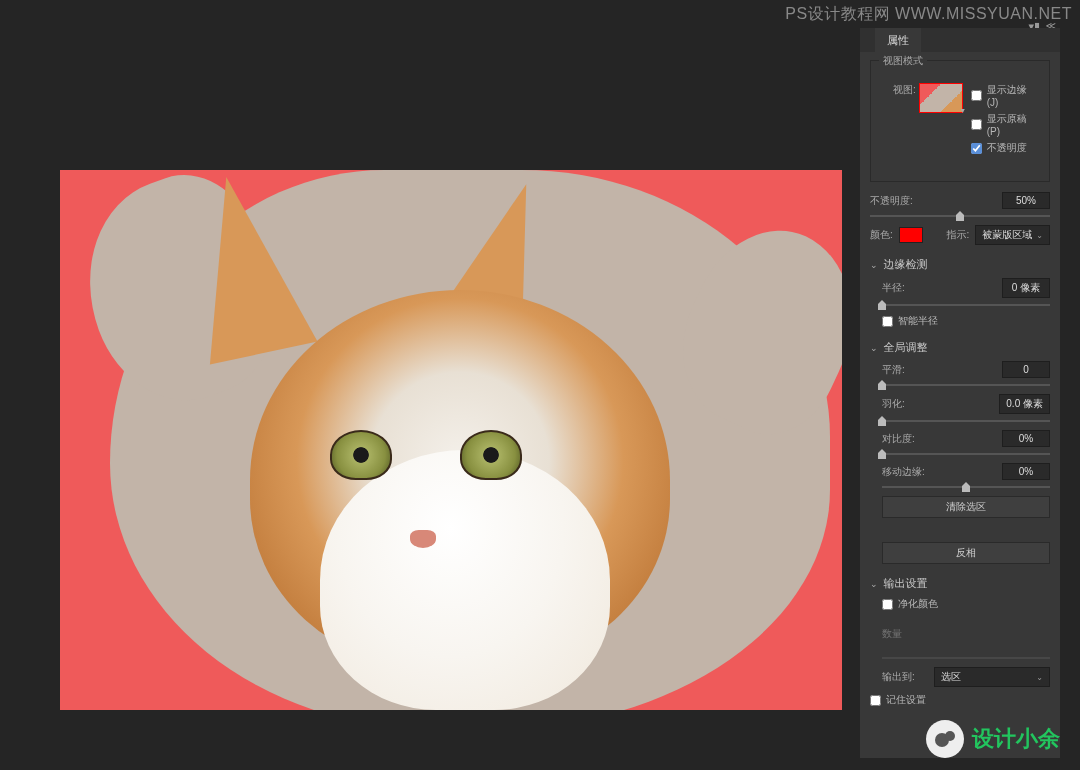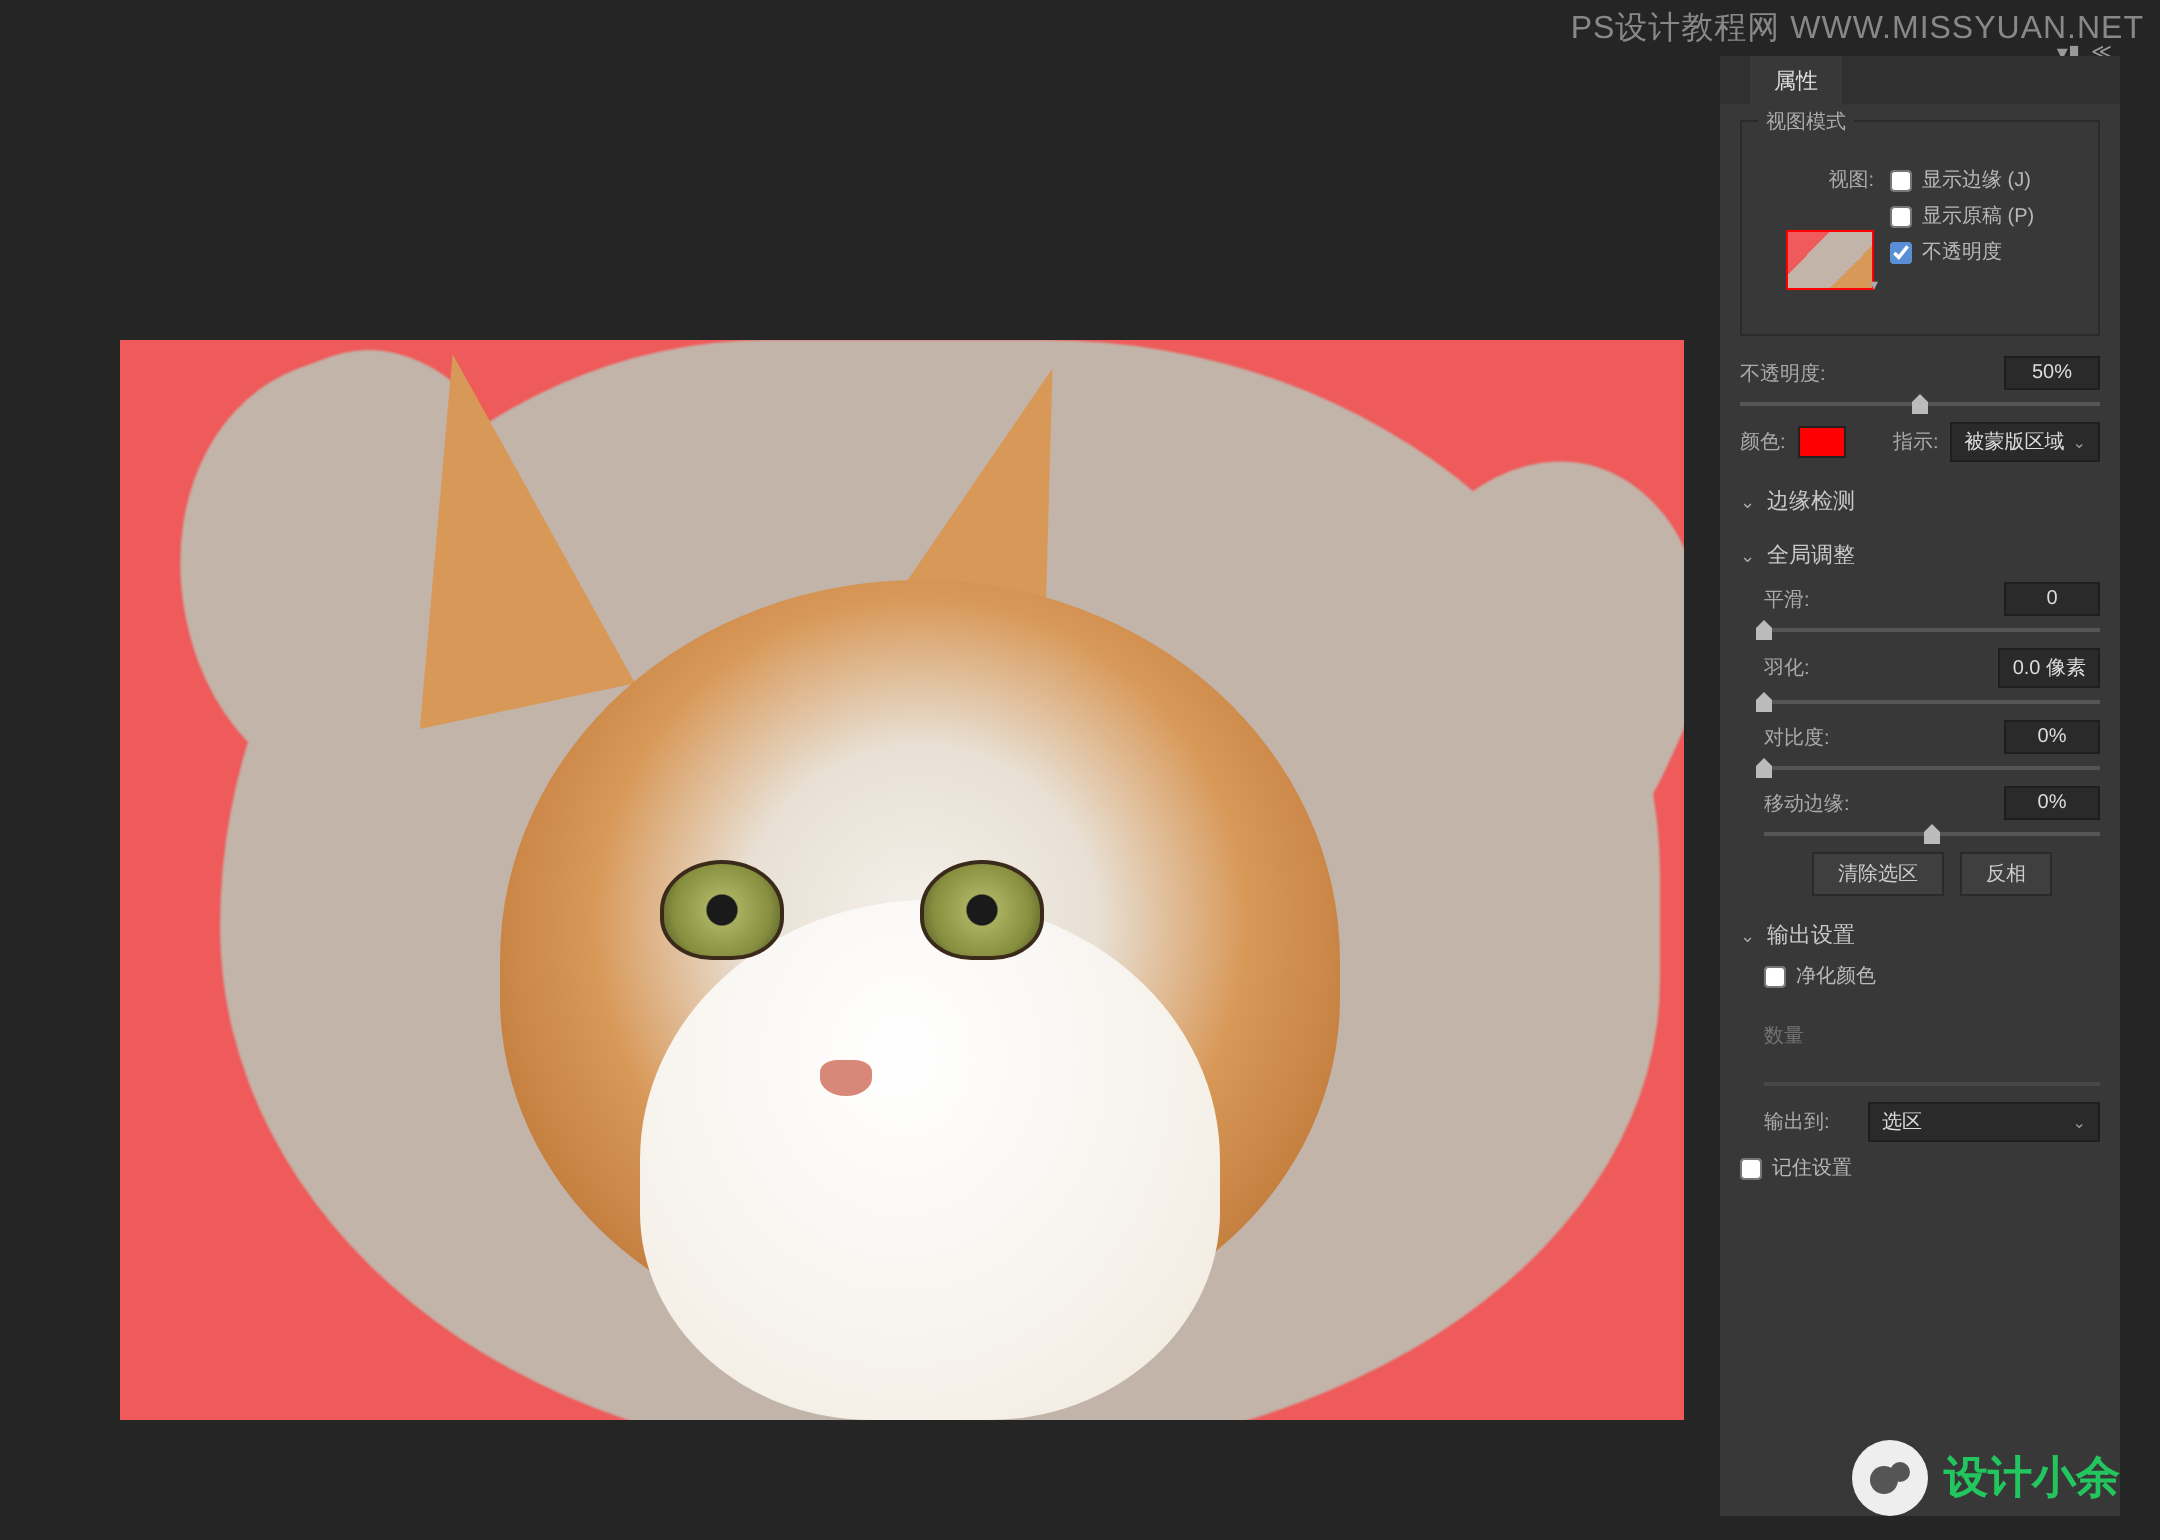--- a/index.html
+++ b/index.html
@@ -157,23 +157,23 @@
     font-size: 10px;
     color: #aaa;
   }
   .view-mode-content {
     display: flex;
     gap: 8px;
     align-items: flex-start;
   }
   .thumbnail-group {
     display: flex;
-    flex-direction: column;
-    align-items: flex-end;
-    gap: 18px;
+    flex-direction: row;
+    align-items: flex-start;
+    gap: 3px;
   }
   .thumbnail-label { font-size: 10px; color: #aaa; }
   .thumbnail {
     width: 44px; height: 30px;
     border: 1px solid #f00;
     background: linear-gradient(135deg, #ef5a5a 0%, #ef5a5a 30%, #c2b4a8 30%, #c2b4a8 70%, #d89858 70%);
     position: relative;
   }
   .thumbnail-chev {
     position: absolute;
@@ -254,23 +254,23 @@
   .indent { padding-left: 12px; }
   .btn {
     background: #3f3f3f;
     border: 1px solid #2a2a2a;
     padding: 3px 12px;
     font-size: 10px;
     color: #ccc;
   }
   .btn-row {
     display: flex;
-    gap: 8px;
-    justify-content: center;
+    gap: 24px;
     margin: 8px 0;
+    flex-direction: column;
   }
   .flex1 { flex: 1; gap: 40px; }
   .disabled { opacity: 0.5; margin-top: 16px; }
   .watermark-bottom {
     position: absolute;
     right: 20px; bottom: 12px;
     display: flex;
     align-items: center;
     gap: 8px;
     color: #22c55e;
@@ -363,20 +363,34 @@
       <div class="dropdown">
         <span>被蒙版区域</span>
         <span class="chev">⌄</span>
       </div>
     </div>
 
     <div class="section-header">
       <span class="chevron-down-icon">⌄</span>
       <span>边缘检测</span>
     </div>
+    <div class="indent">
+      <div class="row">
+        <span class="row-label">半径:</span>
+        <span class="flex1"></span>
+        <div class="value-box">0 像素</div>
+      </div>
+      <div class="slider">
+          <div class="slider-thumb" style="left:0%"></div>
+        </div>
+      <label class="checkbox-row">
+        <input type="checkbox" style="">
+        <span>智能半径</span>
+      </label>
+    </div>
 
     <div class="section-header">
       <span class="chevron-down-icon">⌄</span>
       <span>全局调整</span>
     </div>
     <div class="indent">
       <div class="row">
         <span class="row-label">平滑:</span>
         <span class="flex1"></span>
         <div class="value-box">0</div>

